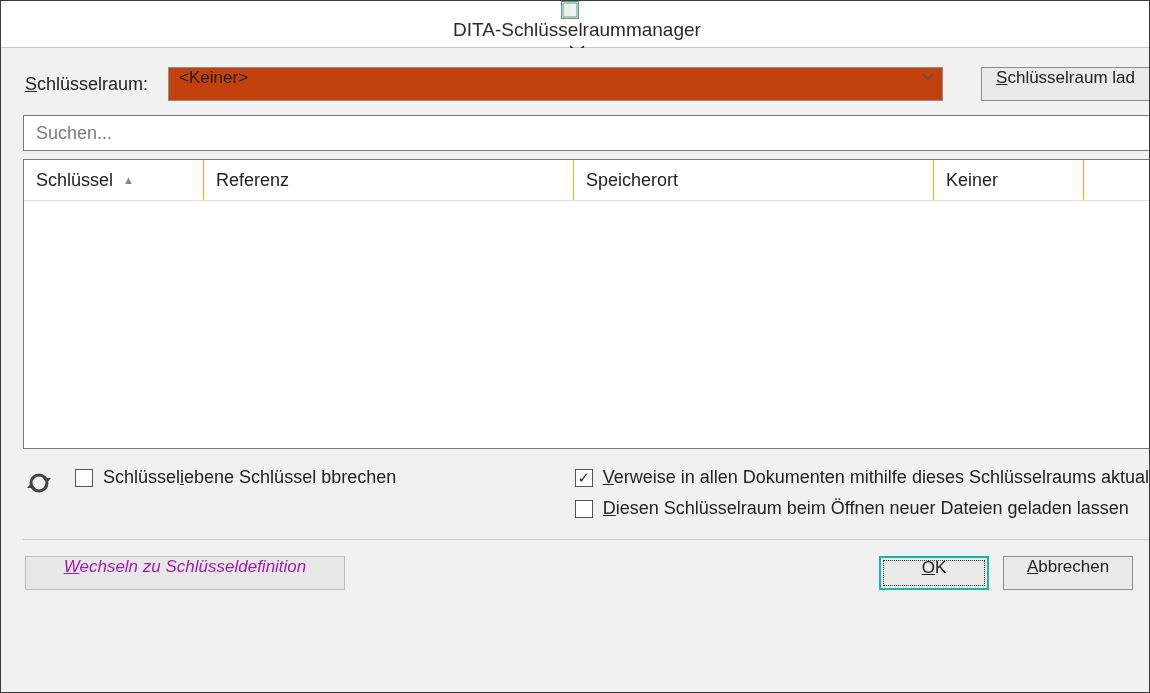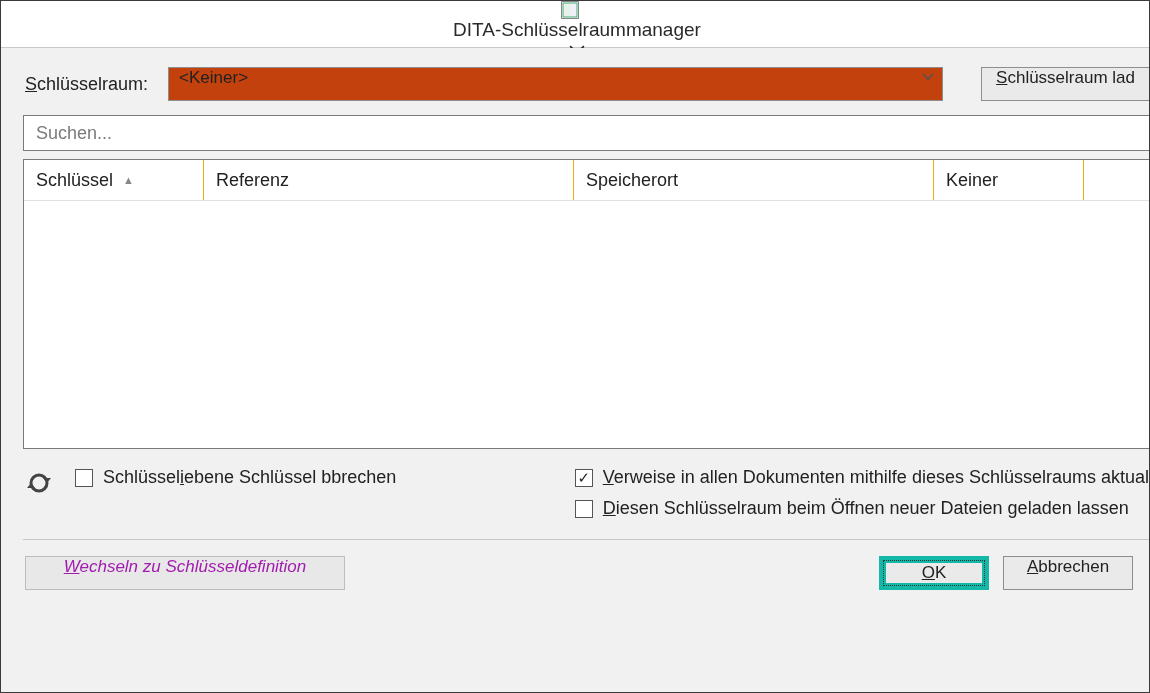--- a/index.html
+++ b/index.html
@@ -227,21 +227,21 @@
     gap: 14px;
   }
   .btn.disabled {
     color: #a21caf;
     border-color: #bdbdbd;
     background: #e8e8e8;
     font-style: italic;
   }
   .row-buttons .spacer2 { flex: 1; }
   .btn.default {
-    border: 7px solid #14b8a6;
+    border: 2px solid #14b8a6;
     outline: 1px dotted #333;
     outline-offset: -5px;
     min-width: 110px;
   }
   .btn.cancel { min-width: 130px; }
 </style>
 </head>
 <body>
 
 <div class="window">

